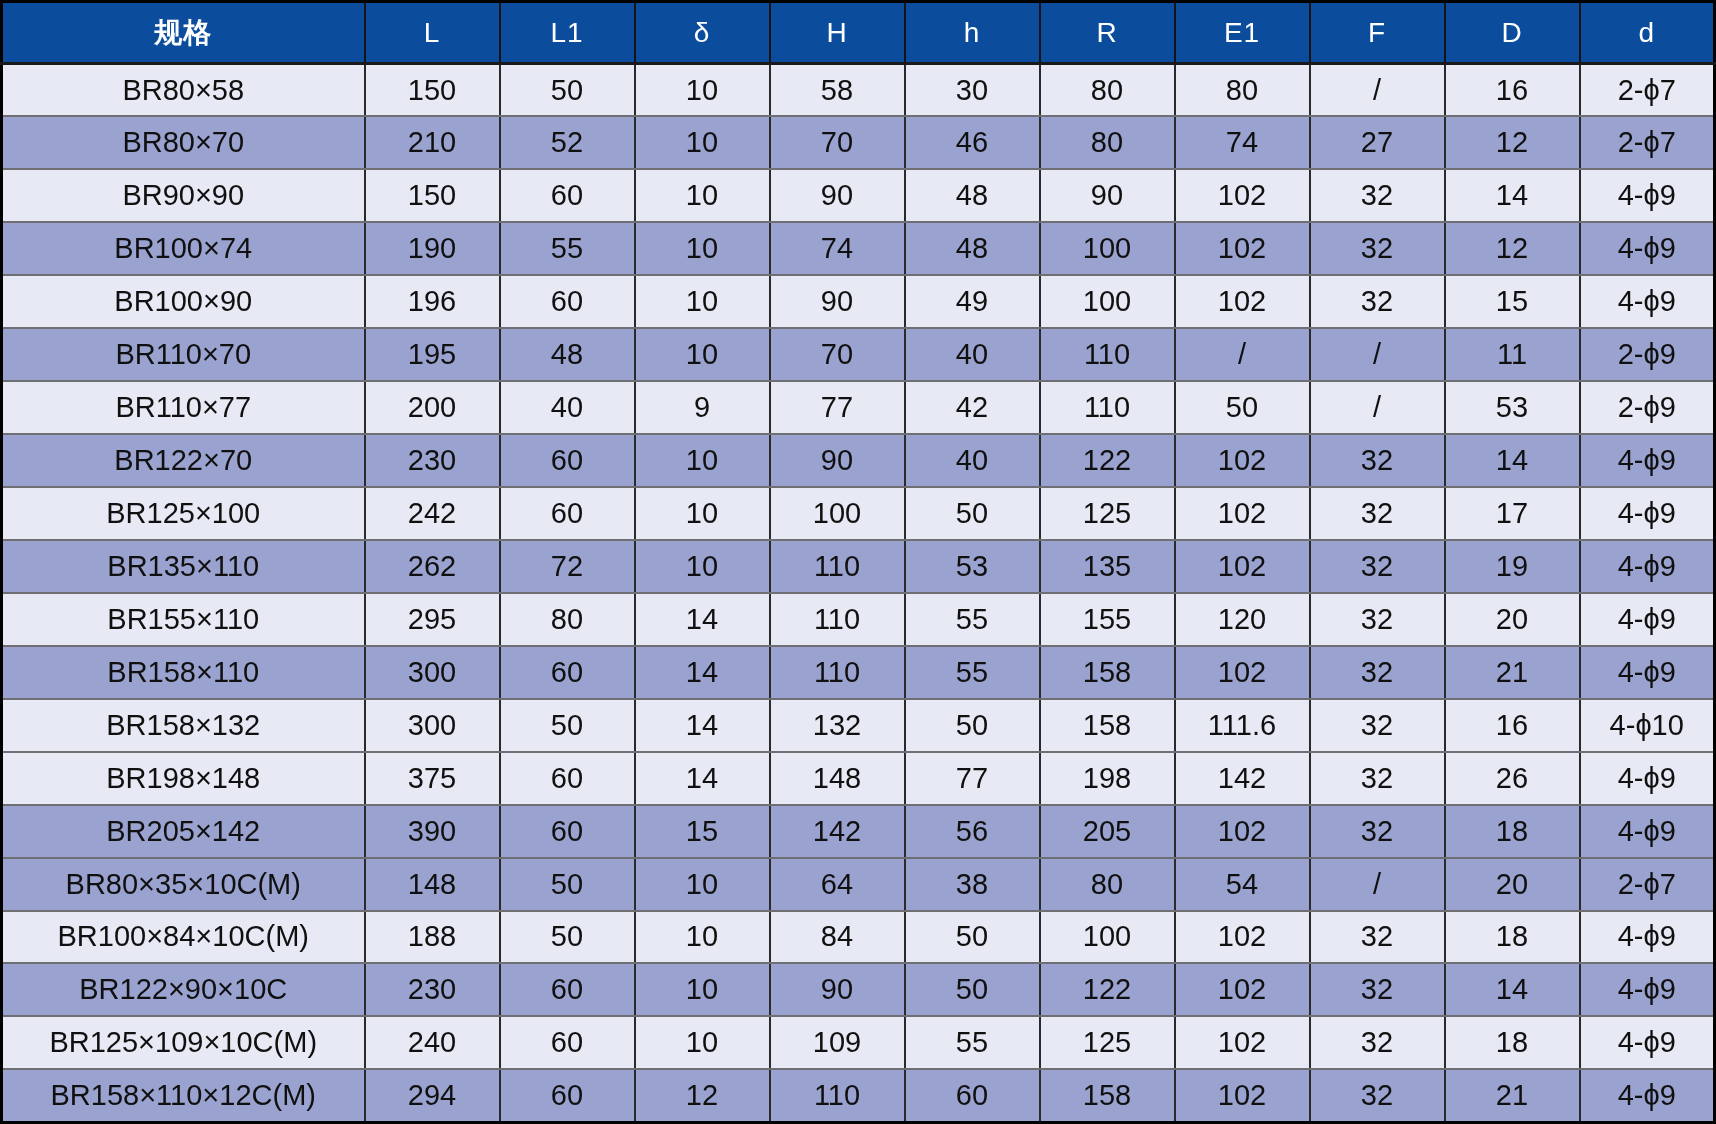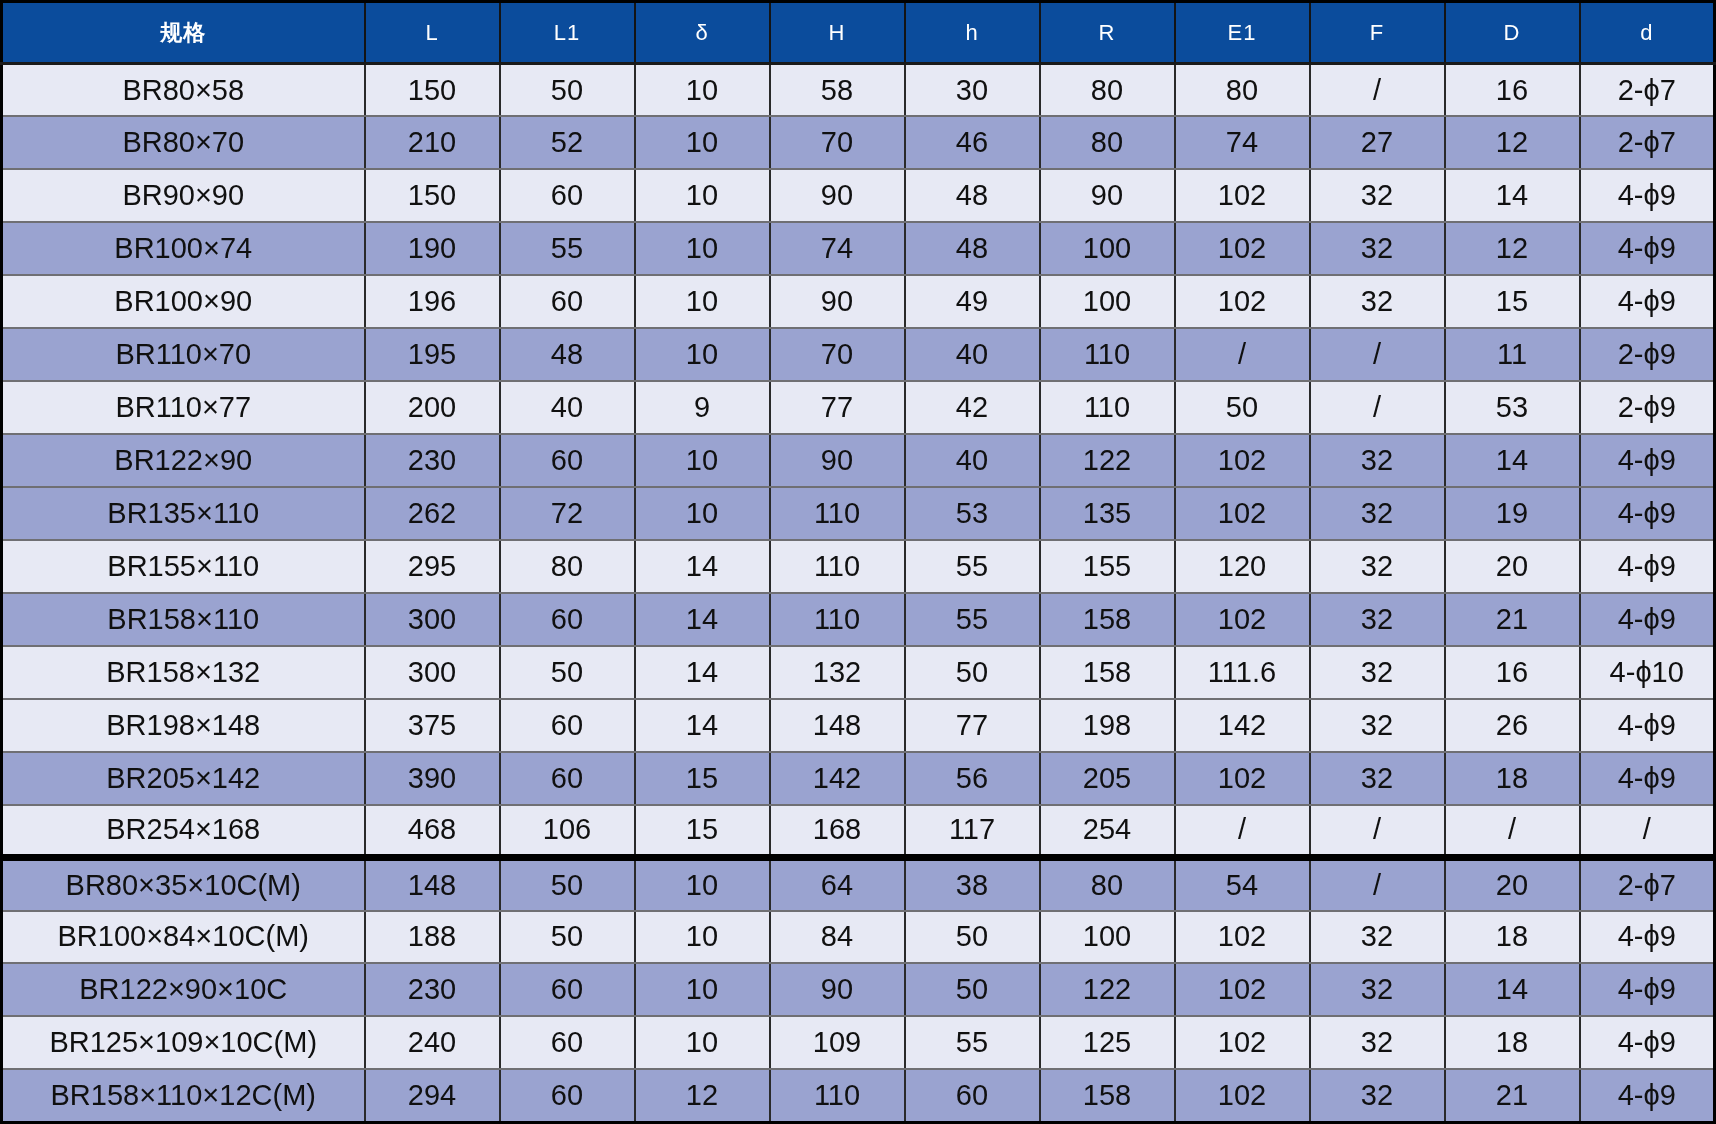--- a/index.html
+++ b/index.html
@@ -23,21 +23,21 @@
   }
   table.spec-table col.col-spec { width: 363px; }
   table.spec-table col.col-val  { width: 135px; }
 
   thead tr { height: 62px; }
   tbody tr { height: 48px; }
 
   th {
     background: var(--header-bg, #0b4c9c);
     color: var(--header-text, #ffffff);
-    font-size: 22px;
+    font-size: 28px;
     font-weight: normal;
     text-align: center;
     vertical-align: middle;
     border-left: 2px solid #141414;
     border-right: 2px solid #141414;
     border-bottom: 3px solid #1a1a1a;
     padding: 0;
     letter-spacing: 1px;
   }
   th.spec-header { font-weight: bold; }
@@ -178,30 +178,43 @@
           <td>9</td>
           <td>77</td>
           <td>42</td>
           <td>110</td>
           <td>50</td>
           <td>/</td>
           <td>53</td>
           <td>2-ϕ9</td>
         </tr>
         <tr class="row-dark">
-          <td>BR122×90</td>
+          <td>BR122×70</td>
           <td>230</td>
           <td>60</td>
           <td>10</td>
           <td>90</td>
           <td>40</td>
           <td>122</td>
           <td>102</td>
           <td>32</td>
           <td>14</td>
+          <td>4-ϕ9</td>
+        </tr>
+        <tr class="row-light">
+          <td>BR125×100</td>
+          <td>242</td>
+          <td>60</td>
+          <td>10</td>
+          <td>100</td>
+          <td>50</td>
+          <td>125</td>
+          <td>102</td>
+          <td>32</td>
+          <td>17</td>
           <td>4-ϕ9</td>
         </tr>
         <tr class="row-dark">
           <td>BR135×110</td>
           <td>262</td>
           <td>72</td>
           <td>10</td>
           <td>110</td>
           <td>53</td>
           <td>135</td>
@@ -268,33 +281,20 @@
           <td>60</td>
           <td>15</td>
           <td>142</td>
           <td>56</td>
           <td>205</td>
           <td>102</td>
           <td>32</td>
           <td>18</td>
           <td>4-ϕ9</td>
         </tr>
-        <tr class="row-light separator">
-          <td>BR254×168</td>
-          <td>468</td>
-          <td>106</td>
-          <td>15</td>
-          <td>168</td>
-          <td>117</td>
-          <td>254</td>
-          <td>/</td>
-          <td>/</td>
-          <td>/</td>
-          <td>/</td>
-        </tr>
         <tr class="row-dark">
           <td>BR80×35×10C(M)</td>
           <td>148</td>
           <td>50</td>
           <td>10</td>
           <td>64</td>
           <td>38</td>
           <td>80</td>
           <td>54</td>
           <td>/</td>

